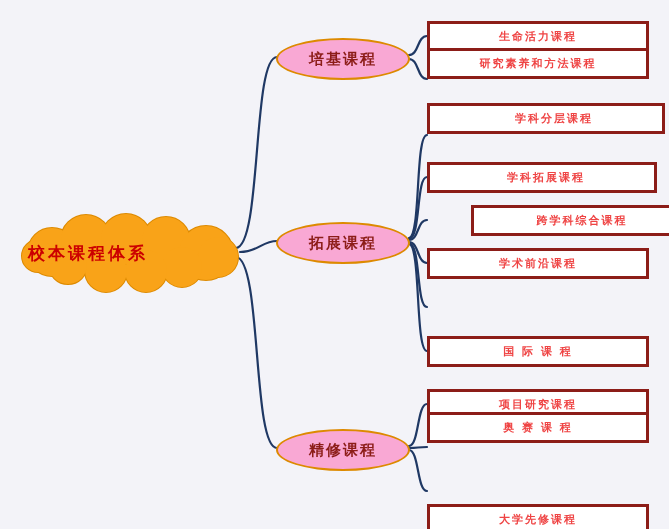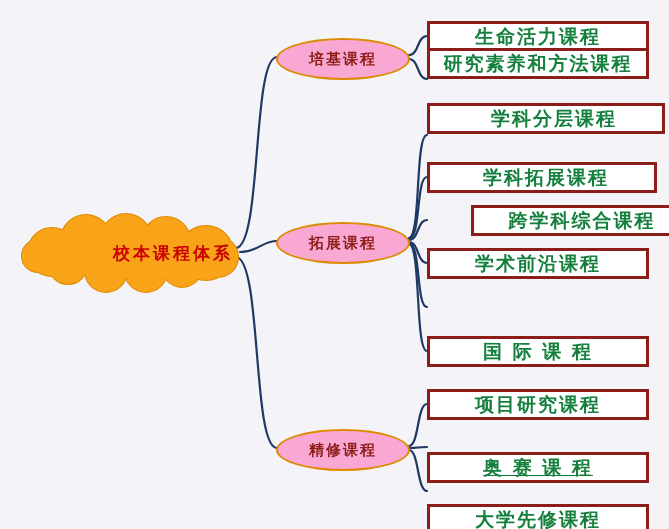--- a/index.html
+++ b/index.html
@@ -10,21 +10,21 @@
   .canvas{
     position:relative;
     width:669px;height:529px;
     background:#f3f3f8;
     overflow:hidden;
   }
   .layer{position:absolute;left:0;top:0;}
   .root-label{
     position:absolute;
     left:28px;top:239px;width:205px;
-    text-align:right;
+    text-align:left;
     font-size:17px;font-weight:bold;
     color:#cc0000;letter-spacing:3px;
     line-height:28px;
     z-index:3;
   }
   .ellipse{
     position:absolute;
     left:276px;width:130px;height:38px;
     border-radius:50%;
     background:#f9a8d4;
@@ -34,22 +34,22 @@
     color:#8c1d18;letter-spacing:2px;
     z-index:2;
     box-sizing:content-box;
   }
   .box{
     position:absolute;
     left:427px;width:216px;height:25px;
     background:#ffffff;
     border:3px solid #8c1d18;
     display:flex;align-items:center;justify-content:center;
-    font-size:19px;font-weight:bold;
-    color:#15803d;letter-spacing:2px;
+    font-size:11px;font-weight:bold;
+    color:#ef4444;letter-spacing:2px;
     z-index:2;
     white-space:pre;
   }
 </style>
 </head>
 <body>
 
 <div class="canvas">
 
   <svg class="layer" width="669" height="529" viewBox="0 0 669 529">
@@ -113,16 +113,16 @@
   <div class="box" style="top:21px;">生命活力课程</div>
   <div class="box" style="top:48px;">研究素养和方法课程</div>
 
   <div class="box" style="top:103px;padding-left:16px;">学科分层课程</div>
   <div class="box" style="top:162px;padding-left:8px;">学科拓展课程</div>
   <div class="box" style="top:205px;margin-left:44px;">跨学科综合课程</div>
   <div class="box" style="top:248px;">学术前沿课程</div>
   <div class="box" style="top:336px;">国 际 课 程</div>
 
   <div class="box" style="top:389px;">项目研究课程</div>
-  <div class="box" style="top:452px;text-decoration:underline;">奥 赛 课 程</div>
+  <div class="box" style="top:412px;">奥 赛 课 程</div>
   <div class="box" style="top:476px;margin-top:28px;">大学先修课程</div>
 
 </div>
 
 </body></html>

